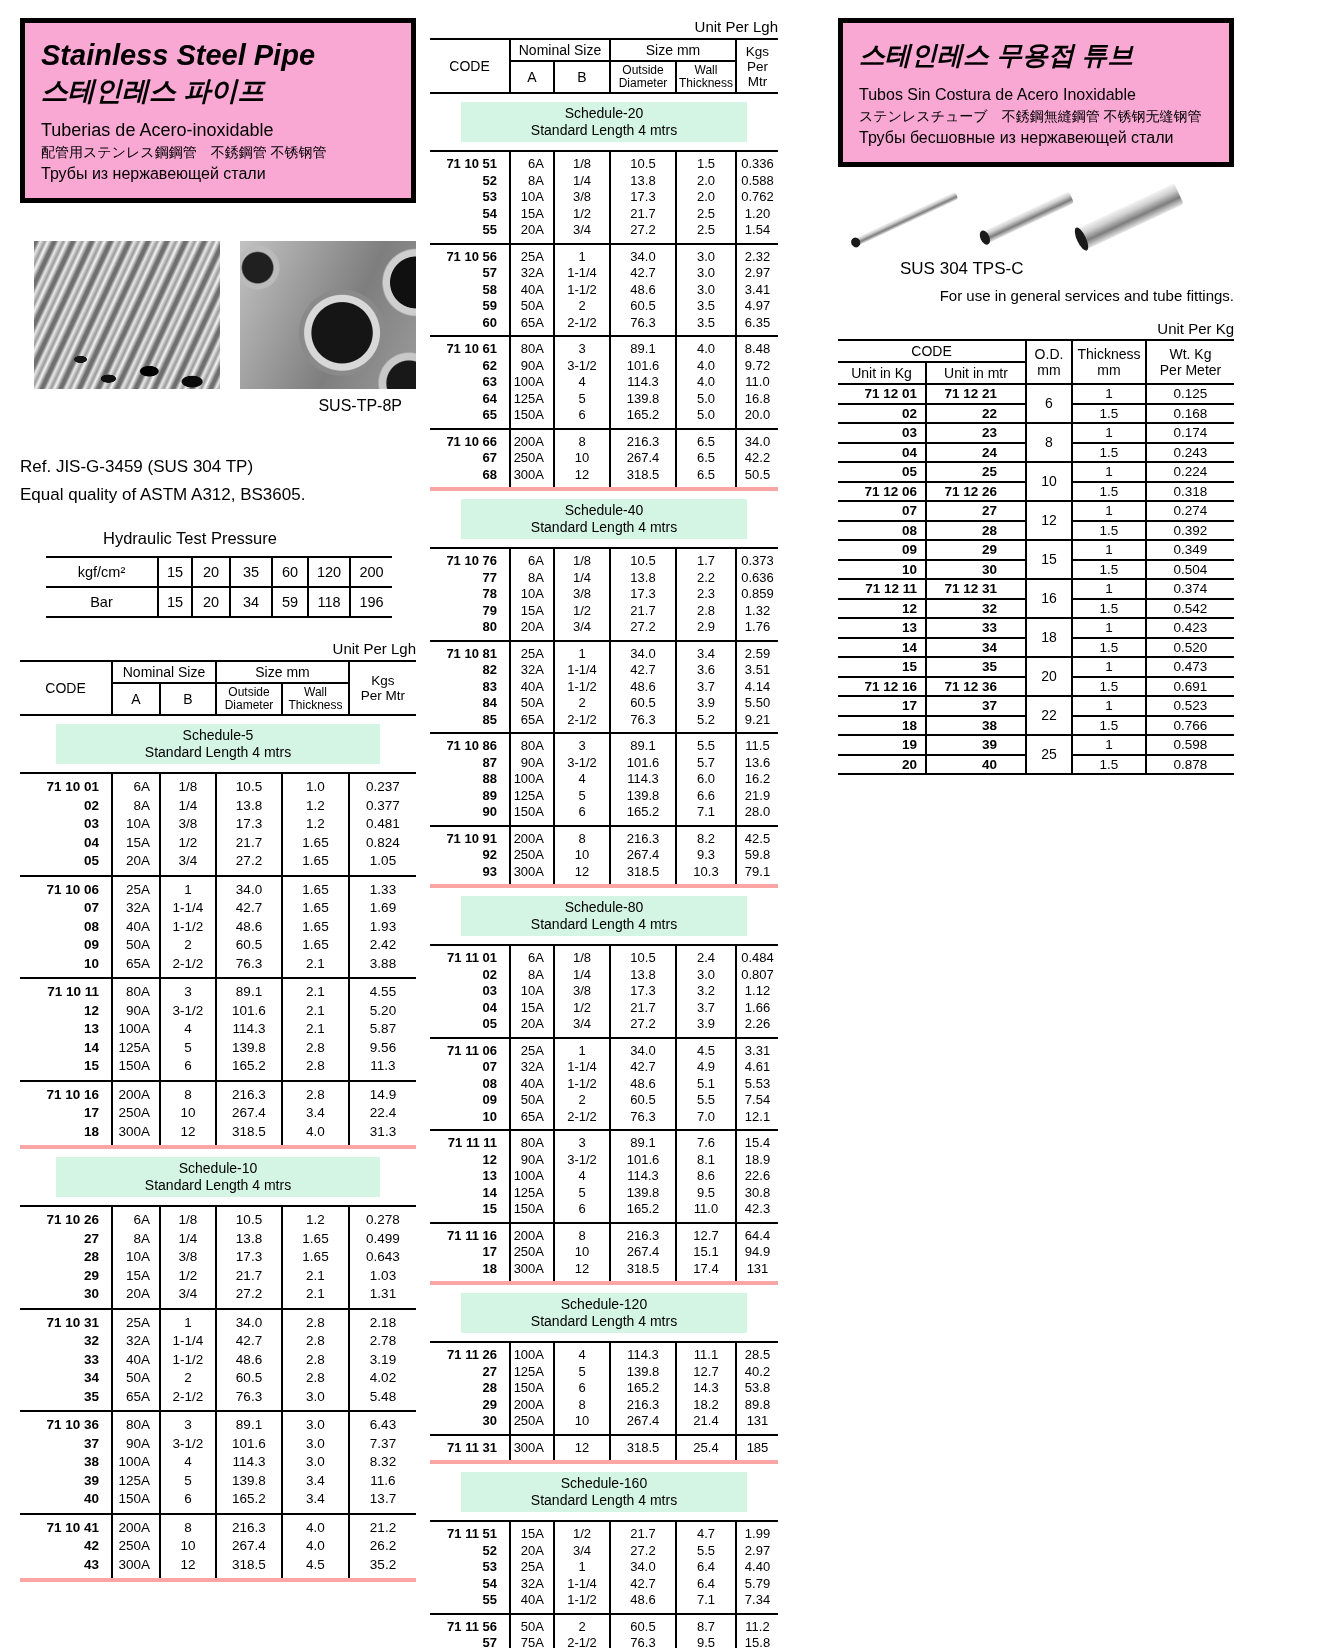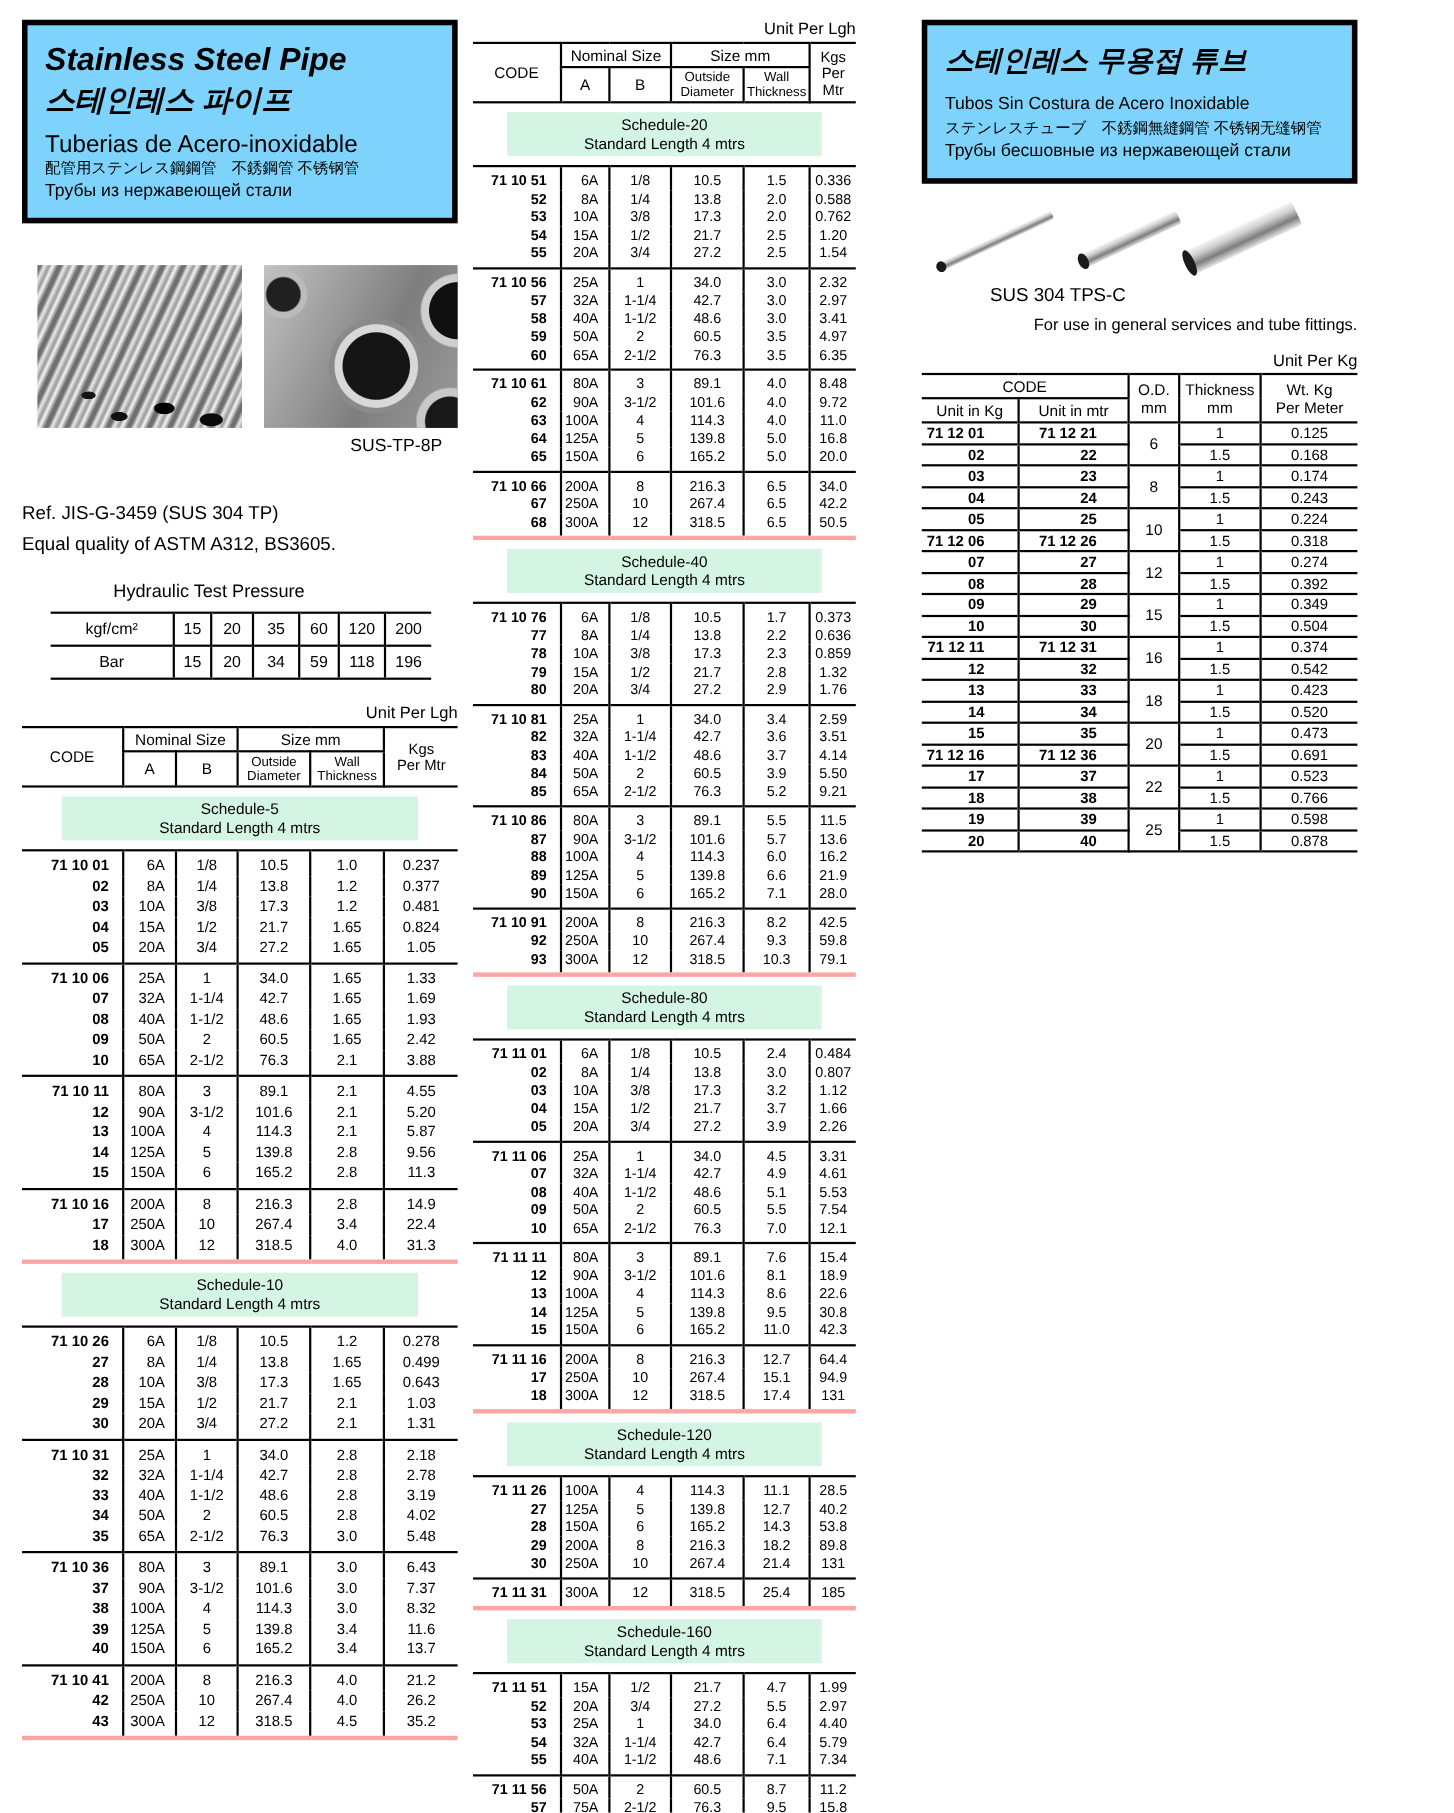--- a/index.html
+++ b/index.html
@@ -4,24 +4,24 @@
 <style>
   html,body{margin:0;padding:0;background:#fff;}
   .page{position:relative;width:1322px;height:1648px;background:#fff;overflow:hidden;
         font-family:"Liberation Sans","DejaVu Sans",sans-serif;color:#000;}
   .col{position:absolute;top:18px;}
   .col-left{left:20px;width:396px;}
   .col-mid{left:430px;width:348px;}
   .col-right{left:838px;width:396px;}
 
   
-  .info-box{border:5px solid #000;background:#7dd3fc;padding:14px 16px;box-sizing:border-box;}
+  .info-box{border:5px solid #000;background:#f9a8d4;padding:14px 16px;box-sizing:border-box;}
   .info-box .t1{font-size:29px;font-weight:bold;font-style:italic;line-height:36px;}
   .info-box .t2{font-size:27px;font-weight:bold;font-style:italic;line-height:36px;margin-bottom:10px;}
-  .info-box .t3{font-size:22px;line-height:23px;}
+  .info-box .t3{font-size:18px;line-height:23px;}
   .info-box .t4{font-size:14px;line-height:21px;}
   .info-box .t5{font-size:16px;line-height:21px;}
   .col-right .info-box .t1{font-size:26px;}
   .col-right .info-box .t2{font-size:26px;}
   .col-right .info-box .t3{font-size:16px;}
 
   
   .photos{margin:38px 0 0 14px;display:flex;gap:20px;}
   .photo1{width:186px;height:148px;
     background:
@@ -84,21 +84,21 @@
   .usage{margin:8px 0 0 26px;font-size:15px;text-align:right;}
 
   
   .tube-t{border-collapse:collapse;table-layout:fixed;margin-top:2px;}
   .tube-t th{font-weight:normal;text-align:center;vertical-align:middle;font-size:14px;line-height:16px;padding:2px 0;}
   .tube-t thead tr:first-child th{border-top:2px solid #000;}
   .tube-t th.t-code{border-bottom:2px solid #000;}
   .tube-t th.t-od,.tube-t th.t-th,.tube-t th.t-wt,.tube-t th.t-mtr{border-left:2px solid #000;}
   .tube-t td{padding:1px 0;font-size:13.5px;line-height:15.5px;text-align:center;}
   .tube-t td.ck,.tube-t td.cm{text-align:right;font-weight:bold;}
-  .tube-t td.ck{padding-right:30px;}
+  .tube-t td.ck{padding-right:8px;}
   .tube-t td.cm{padding-right:28px;}
   .tube-t td.cod{font-size:14px;}
   .tube-t td.cm,.tube-t td.cod,.tube-t td.cth,.tube-t td.cwt{border-left:2px solid #000;}
   .tube-t tr.pfirst td,.tube-t tr.psecond td{border-top:2px solid #000;}
   .tube-t tbody tr:last-child td,.tube-t td.odlast{border-bottom:2px solid #000;}
 </style>
 </head>
 <body>
 
 <div class="page">

